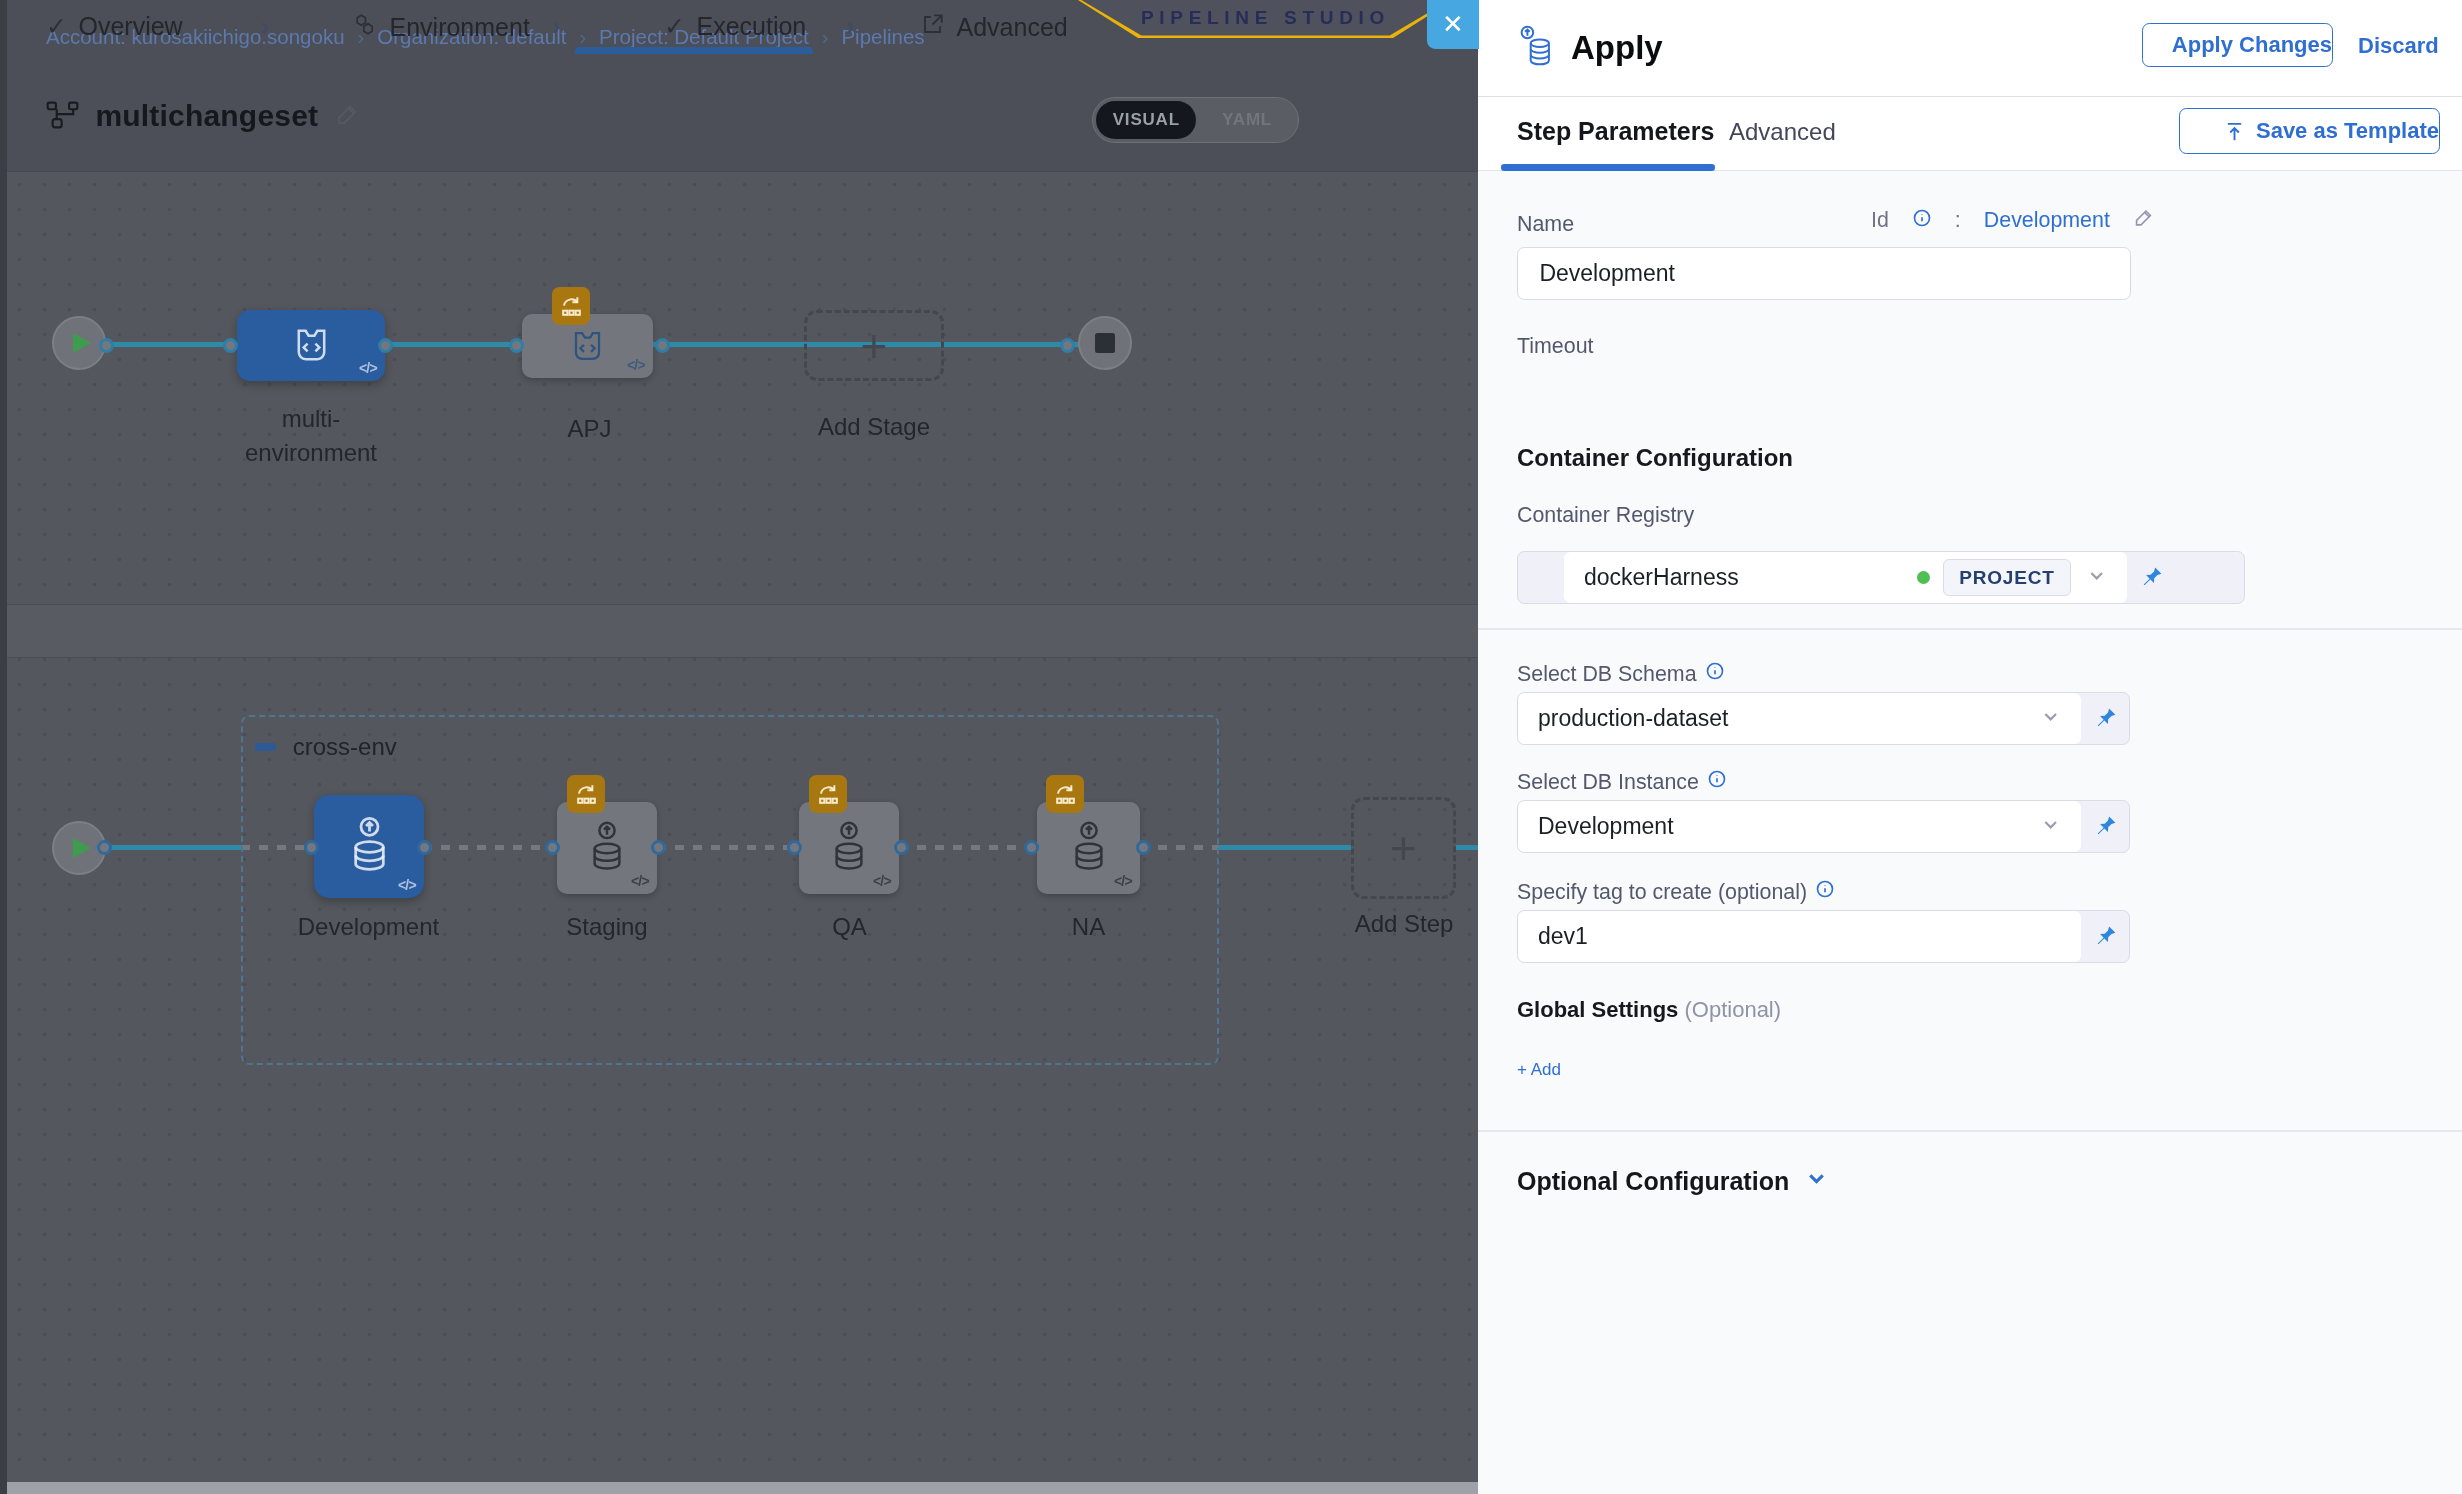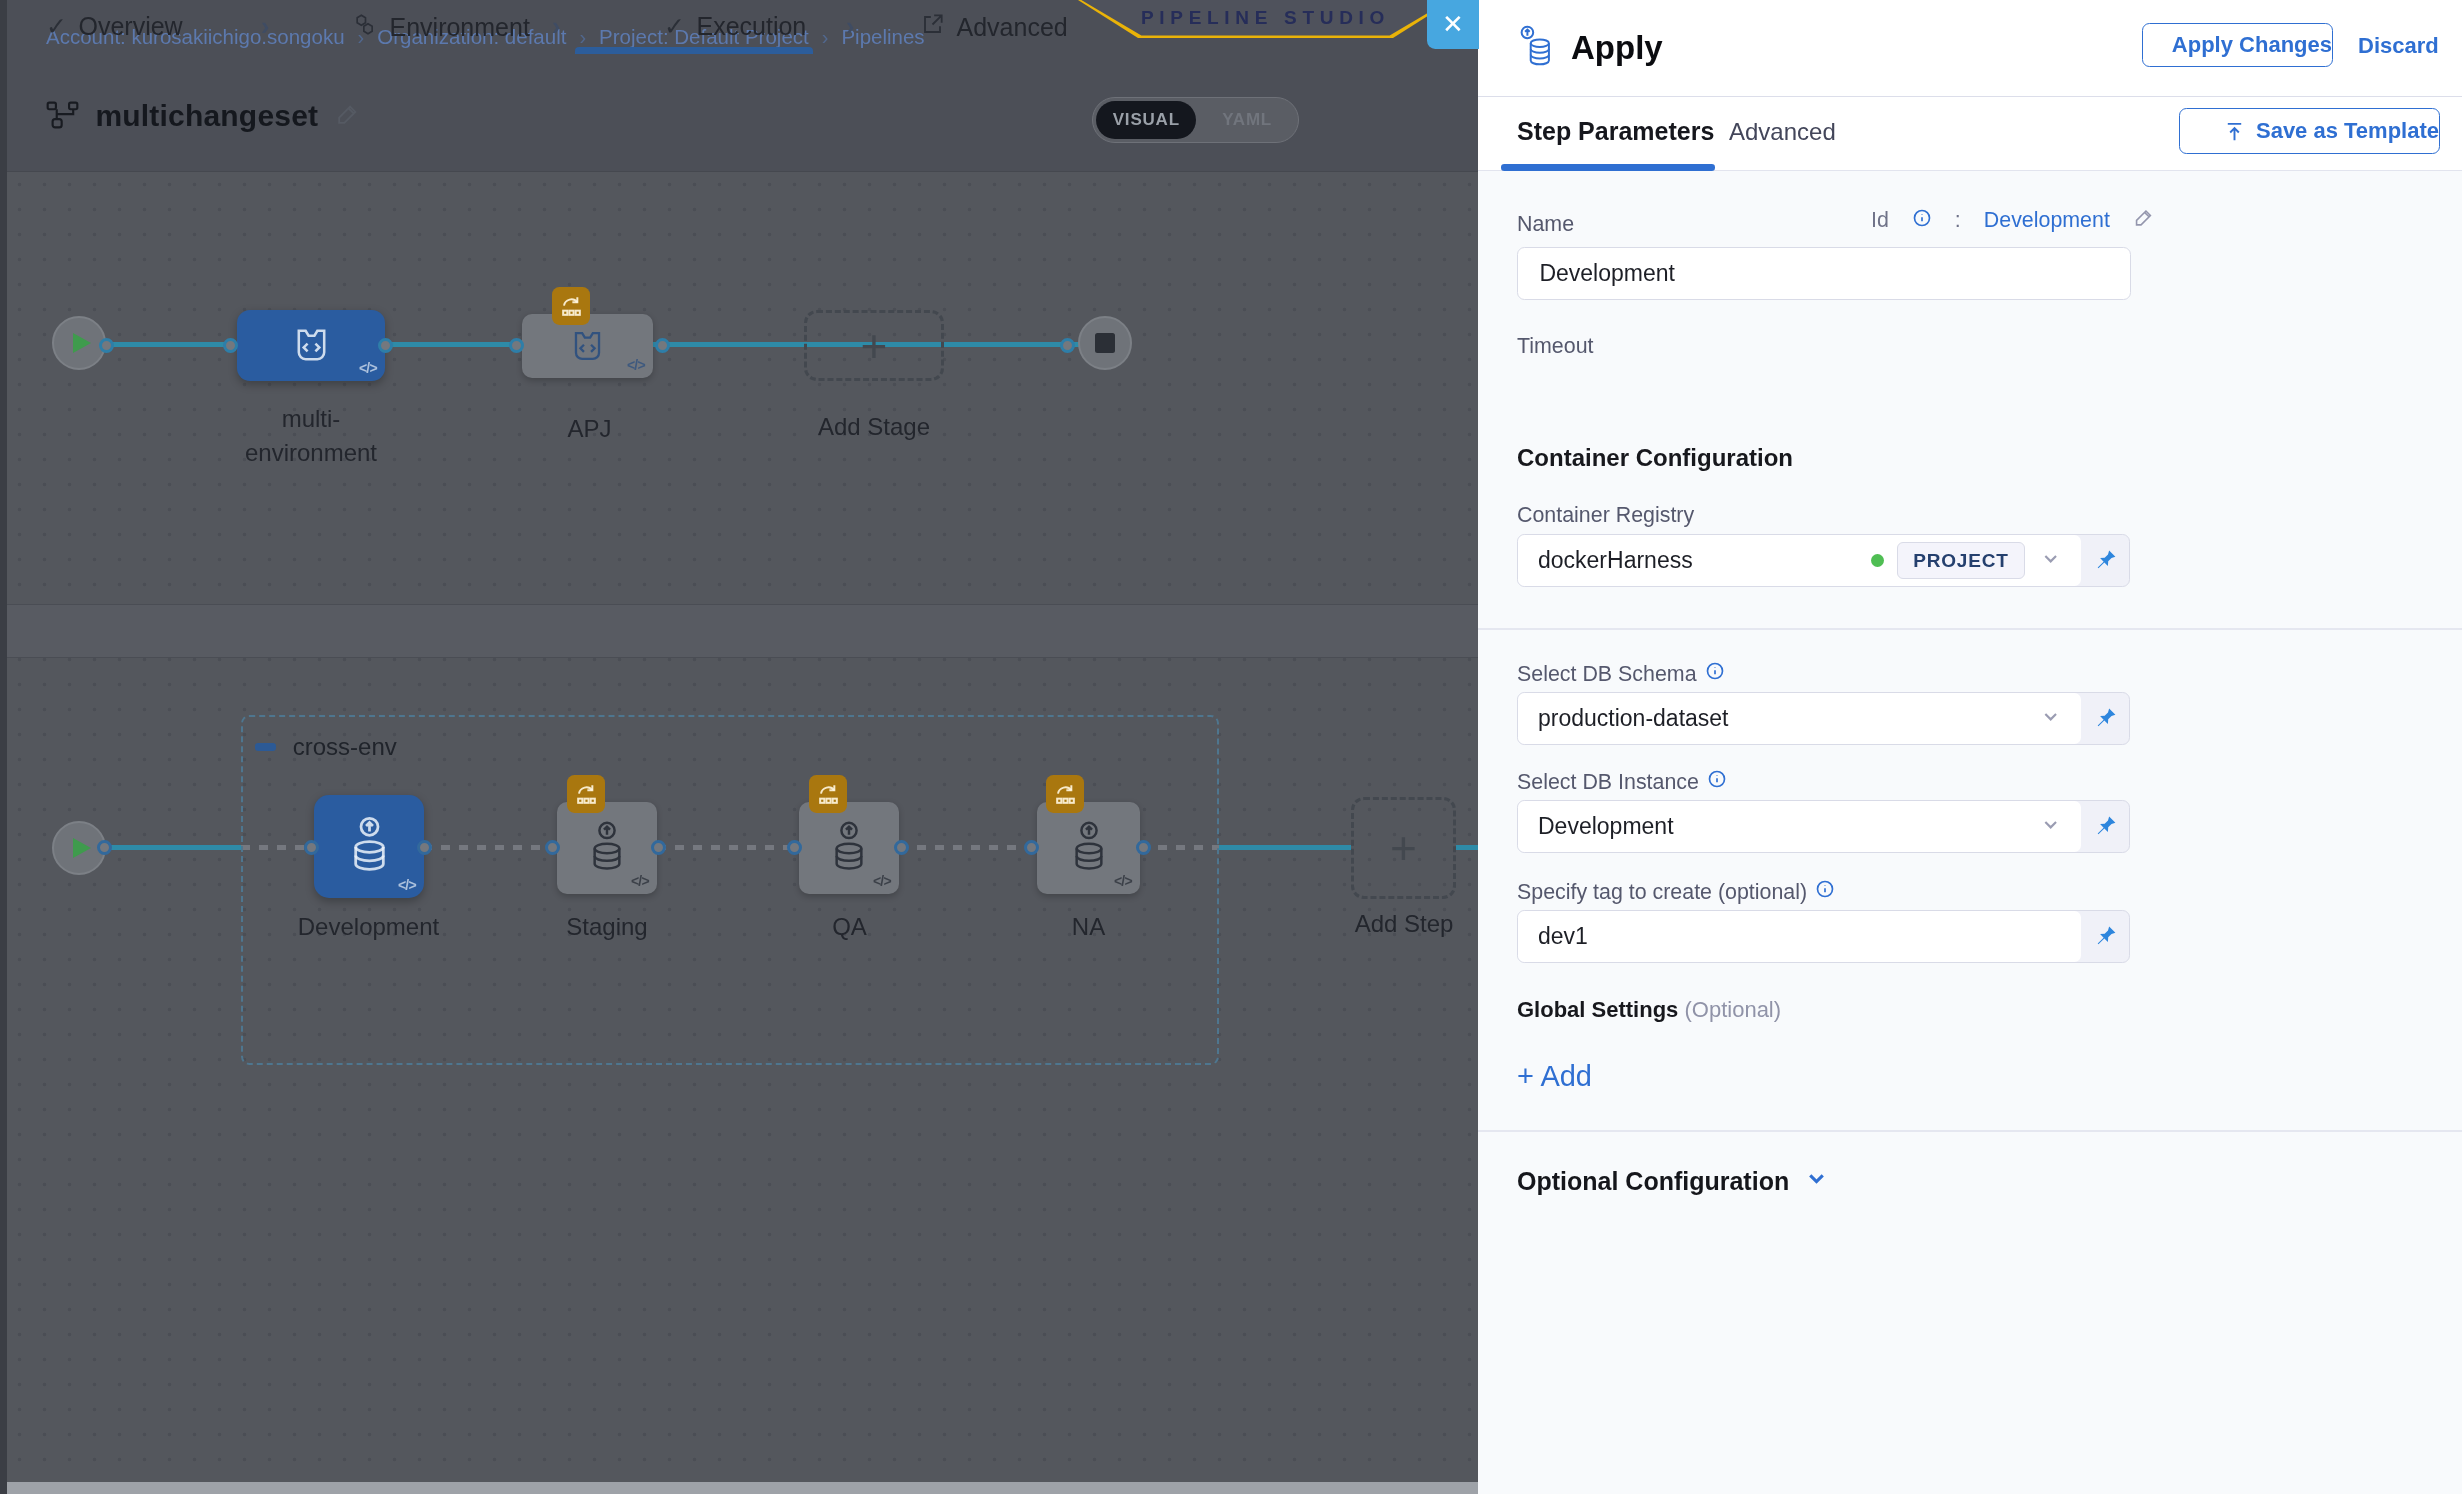--- a/index.html
+++ b/index.html
@@ -96,21 +96,21 @@
   .chev{color:#9a9cb2;margin-left:15px;}
   .green-dot{width:13px;height:13px;border-radius:50%;background:#4fbe53;margin:0 13px 0 6.6px;}
   .chip{border:1.6px solid #d9dbe7;background:#f4f4fb;border-radius:6px;color:#25406e;font-size:19px;font-weight:700;
     letter-spacing:0.8px;padding:6.6px 15px;white-space:nowrap;}
   .id-row{position:absolute;display:flex;align-items:center;gap:23px;font-size:21.4px;}
   .id-label{color:#6f7288;}
   .id-value{color:#2f6fd2;}
   .icon-info{color:#2f6fd2;}
   .icon-pencil{color:#9496ad;}
   .opt-muted{color:#9093a8;font-weight:400;}
-  .add-link{position:absolute;font-size:29px;color:#2f6fd2;}
+  .add-link{position:absolute;font-size:17px;color:#2f6fd2;}
   .opt-config{position:absolute;display:flex;align-items:center;gap:15px;font-size:25px;font-weight:700;color:#15161b;}
   .opt-config .chevb{color:#2f6fd2;}
 
   .close-btn{position:absolute;left:1427px;top:0;width:52px;height:49px;background:#47a7e0;border-radius:0 0 0 8.2px;
     display:flex;align-items:center;justify-content:center;color:#fff;font-size:26px;font-weight:700;z-index:9;}
 </style>
 </head>
 <body>
 
 <div id="app">
@@ -405,21 +405,21 @@
             </svg>
         </span>
       </div>
       <input class="plain-input" style="left: 39px; top: 76px; width: 614px;" value="Development">
 
       <div class="flabel" style="left:39px;top:163px;">Timeout</div>
 
       <div class="fheading" style="left:39px;top:273px;">Container Configuration</div>
 
       <div class="flabel" style="left:39px;top:332px;">Container Registry</div>
-      <div class="control" style="left:39px;top:363px;width:613px;">
+      <div class="control" style="left:39px;top:380px;width:728px;padding-left:46px;">
         <div class="ctl-main" style="width:563px;">
           <span class="sel-text">dockerHarness</span>
           <span class="green-dot"></span>
           <span class="chip">PROJECT</span>
           <span class="chev">
             <svg width="21.4" height="21.4" viewBox="0 0 24 24" fill="none" stroke="currentColor" stroke-width="2.4">
                 <path d="M6 9 l6 6 6-6"></path>
               </svg>
           </span>
         </div>

